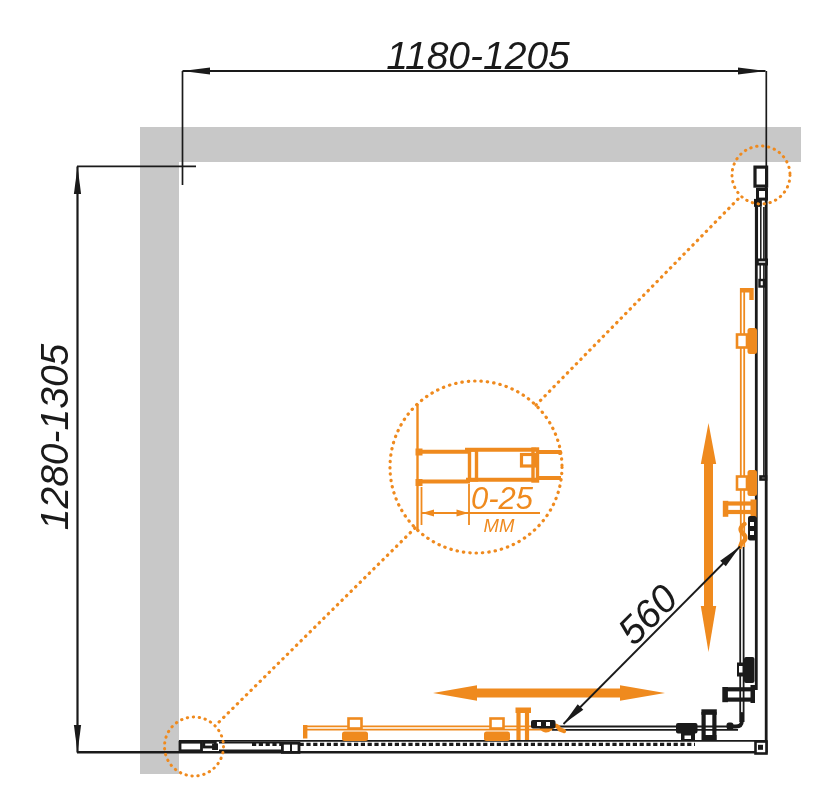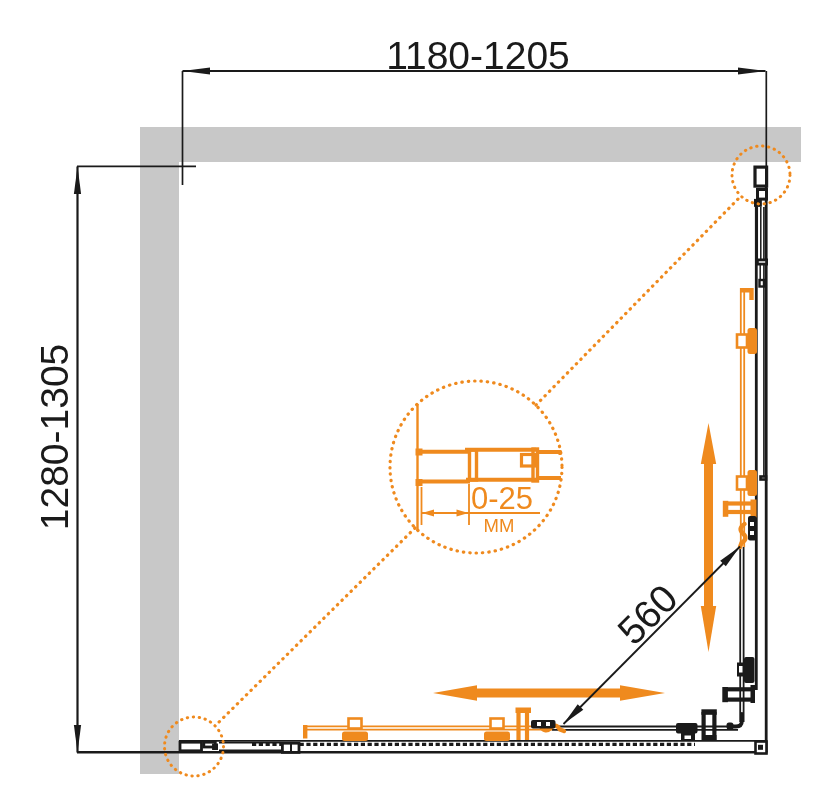--- a/index.html
+++ b/index.html
@@ -1,16 +1,16 @@
 <!DOCTYPE html>
 <html><head>
 <meta charset="utf-8">
 <style>
 html,body{margin:0;padding:0;background:#ffffff;}
-#stage{position:relative;width:821px;height:805px;background:#ef4444;overflow:hidden;}
+#stage{position:relative;width:821px;height:805px;background:#ef4444;overflow:hidden;font-style:italic;}
 svg{display:block;}
 text{font-family:"Liberation Sans",sans-serif;}
 </style>
 </head>
 <body>
 <div id="stage">
 <svg width="821" height="805" viewBox="0 0 821 805" xmlns="http://www.w3.org/2000/svg">
 
 <rect x="0" y="0" width="821" height="805" fill="#ffffff"></rect>
 

